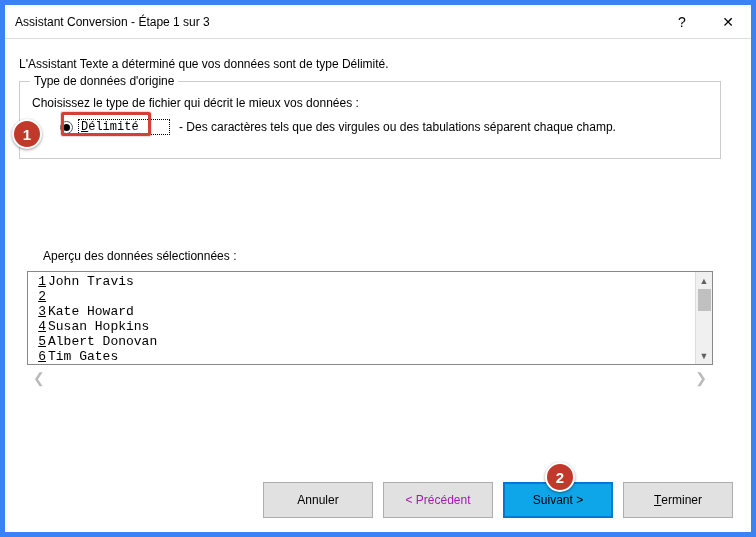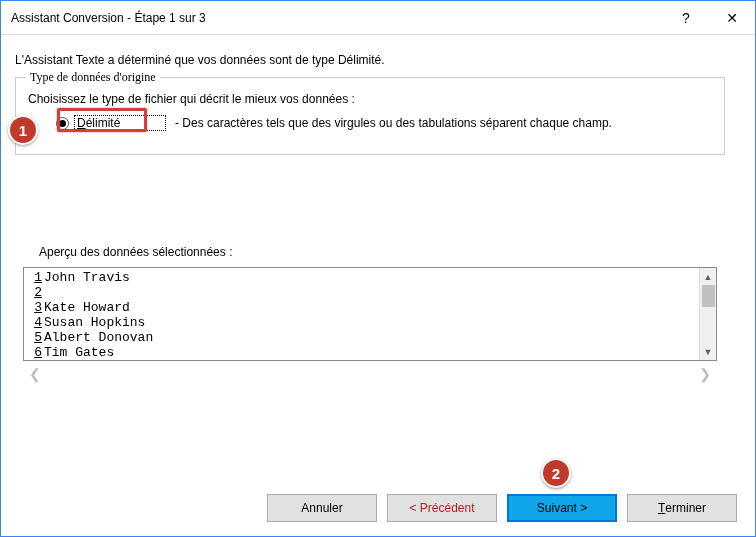--- a/index.html
+++ b/index.html
@@ -6,21 +6,21 @@
   body {
     margin: 0;
     font-family: "Segoe UI", Tahoma, sans-serif;
     font-size: 12px;
     background: #fff;
     color: #000;
   }
   .window {
     width: 756px;
     height: 537px;
-    border: 1px solid #3b82f6;
+    border: 5px solid #3b82f6;
     background: #fff;
     position: relative;
   }
   .titlebar {
     height: 34px;
     display: flex;
     align-items: center;
     padding: 0 0 0 10px;
     background: #fff;
     border-bottom: 1px solid #ddd;
@@ -48,21 +48,20 @@
     padding: 10px 12px 18px 12px;
     position: relative;
     margin-bottom: 90px;
   }
   .legend {
     position: absolute;
     top: -8px;
     left: 10px;
     background: #fff;
     padding: 0 4px;
-    font-family: Liberation Serif, serif;
   }
   .fs-text { margin: 4px 0 10px 0; position: relative; }
   .radio-row {
     display: flex;
     align-items: flex-start;
     margin: 4px 0 6px 28px;
     gap: 6px;
   }
   .radio {
     width: 13px;
@@ -78,20 +77,21 @@
   .radio.checked::after {
     content: "";
     width: 7px;
     height: 7px;
     background: #000;
     border-radius: 50%;
   }
   .radio-label {
     min-width: 90px;
     text-decoration: underline dotted transparent;
+    font-family: Liberation Mono, monospace;
   }
   .radio-label .ul { text-decoration: underline; }
   .radio-desc { margin-left: 4px; }
   .highlight-box {
     position: absolute;
     border: 3px solid #d43f3a;
     border-radius: 2px;
     left: 41px;
     top: 30px;
     width: 90px;
@@ -172,30 +172,30 @@
   }
   .button-row {
     position: absolute;
     bottom: 14px;
     right: 18px;
     display: flex;
     gap: 10px;
   }
   .btn {
     width: 110px;
-    height: 28px;
+    height: 36px;
     border: 1px solid #adadad;
     background: #e1e1e1;
     display: flex;
     align-items: center;
     justify-content: center;
     font-size: 12px;
     font-family: inherit;
   }
-  .btn.disabled { color: #b91c1c; }
+  .btn.disabled { color: #a21caf; }
   .btn.primary { border: 2px solid #0078d7; background:#0ea5e9; }
   .btn .ul { text-decoration: underline; }
 </style>
 </head>
 <body>
 
 <div class="window">
 
   <div class="titlebar">
     <div class="title">Assistant Conversion - Étape 1 sur 3</div>

